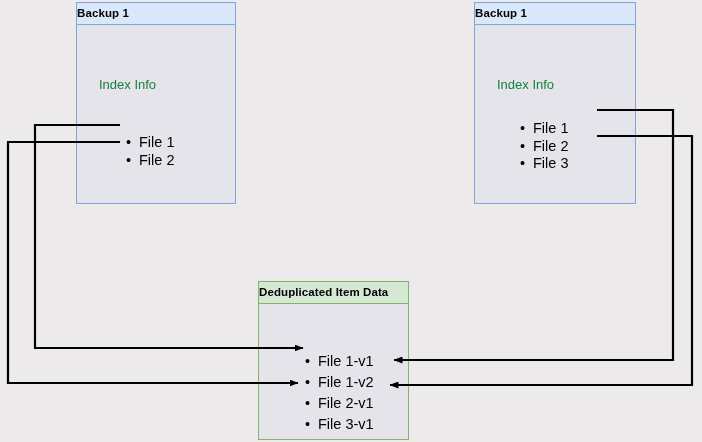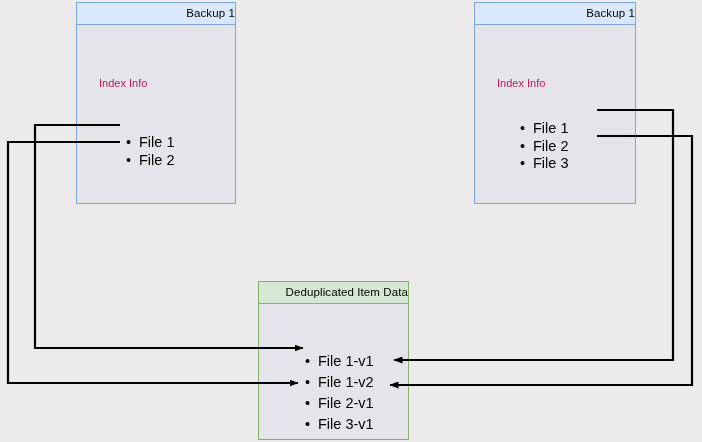--- a/index.html
+++ b/index.html
@@ -30,45 +30,45 @@
   }
   .node {
     position: absolute;
     box-sizing: border-box;
     z-index: 2;
   }
   .node-header {
     box-sizing: border-box;
     height: 22px;
     line-height: 20px;
-    text-align: right;
+    text-align: left;
     font-size: 11.5px;
-    font-weight: normal;
+    font-weight: bold;
     color: #000000;
     letter-spacing: 0.1px;
   }
   .node-body {
     box-sizing: border-box;
     position: relative;
     background: #e5e4ea;
   }
   .node-blue { border: 1px solid #7ea6d9; }
   .node-blue .node-header {
     background: #dae8fc;
     border-bottom: 1px solid #7ea6d9;
   }
   .node-green { border: 1px solid #82b366; }
   .node-green .node-header {
     background: #d5e8d4;
     border-bottom: 1px solid #82b366;
   }
   .index-label {
     position: absolute;
-    font-size: 11px;
-    color: #be185d;
+    font-size: 13px;
+    color: #15803d;
     white-space: nowrap;
   }
   .file-list {
     position: absolute;
     margin: 0;
     padding: 0;
     list-style: none;
   }
   .file-list li {
     font-size: 14.5px;

